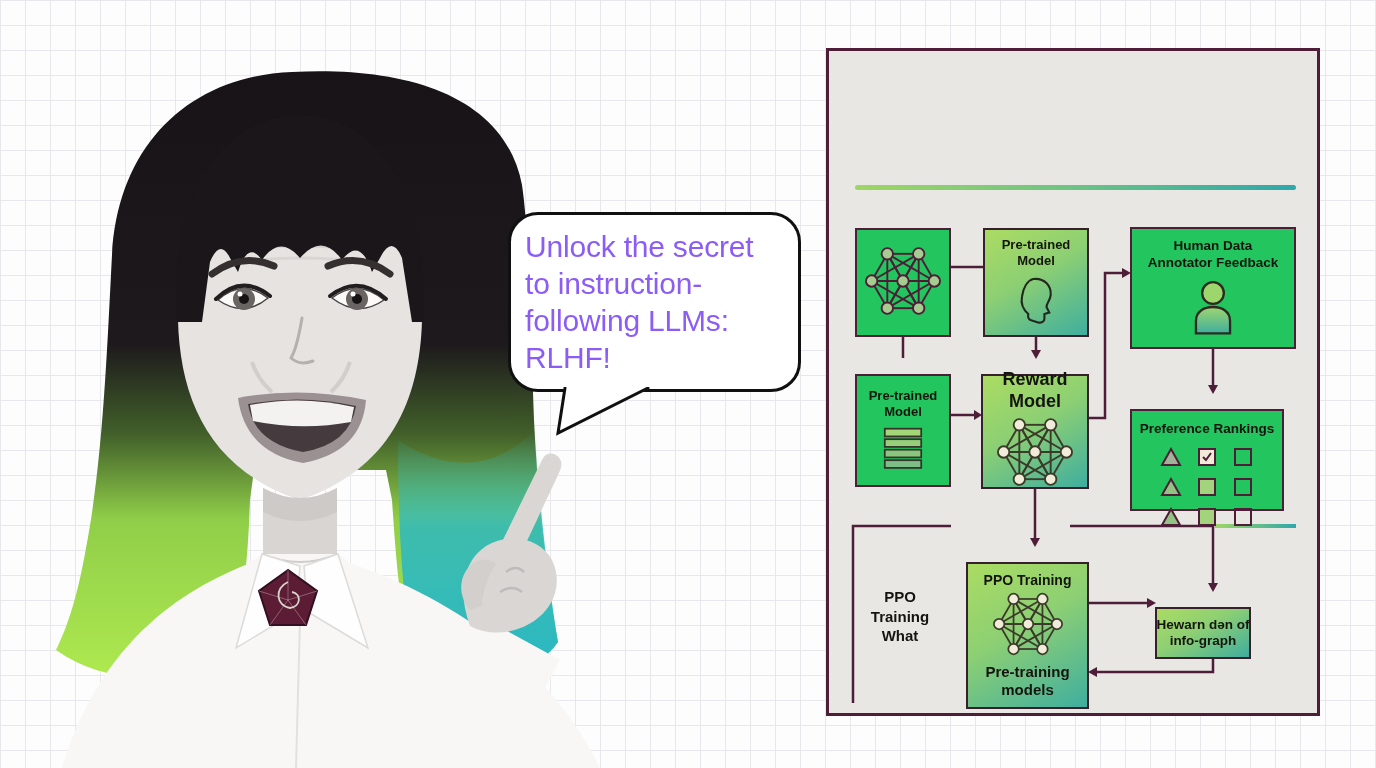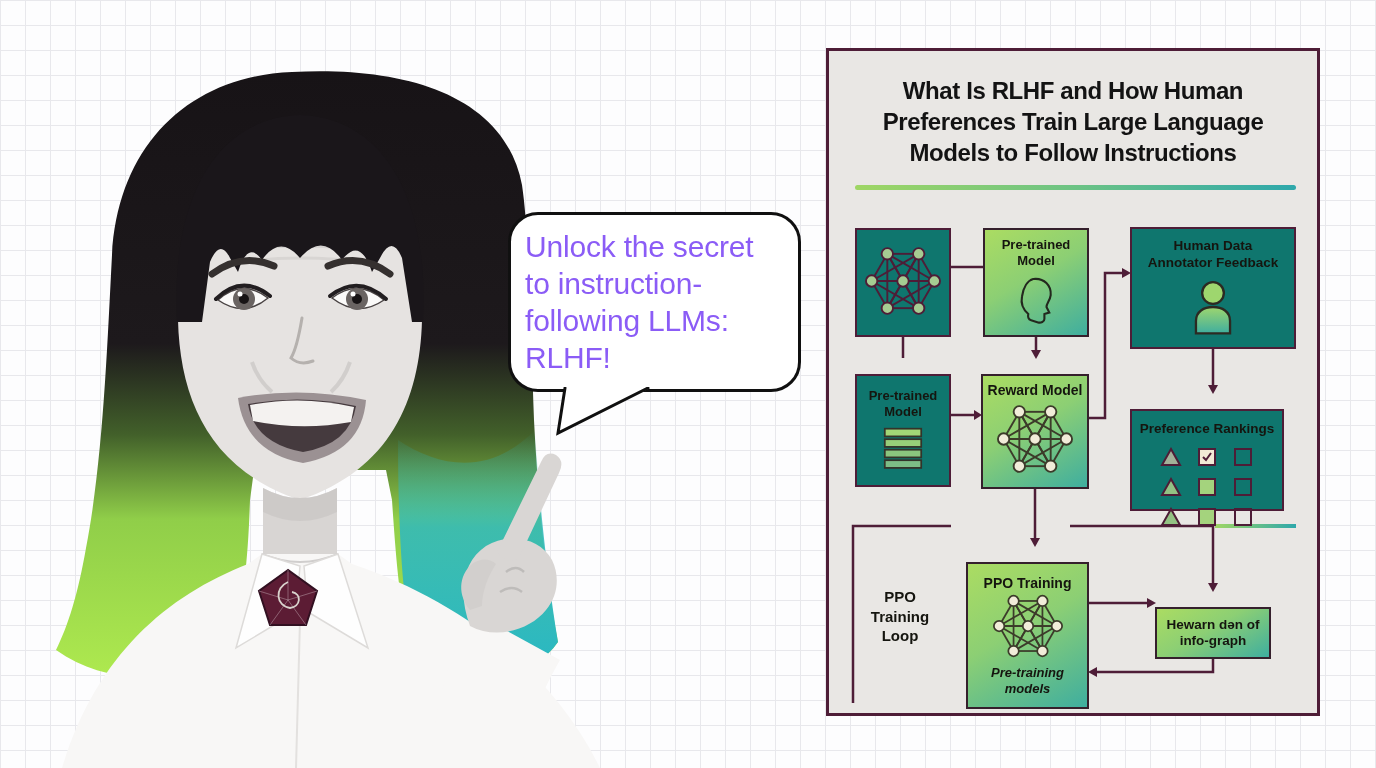--- a/index.html
+++ b/index.html
@@ -18,21 +18,21 @@
   .panel{position:absolute;left:826px;top:48px;width:494px;height:668px;box-sizing:border-box;
     background:#e9e7e4;border:3px solid #4e1d37;z-index:4;}
   .panel-inner{position:absolute;inset:0;}
   .ig-title{position:absolute;top:24px;left:16px;right:16px;margin:0;text-align:center;
     font-size:24px;font-weight:bold;line-height:1.3;color:#131313;letter-spacing:-0.4px;}
   .title-rule{position:absolute;left:26px;top:134px;width:441px;height:5px;border-radius:3px;
     background:linear-gradient(90deg,#9fd664,#6cc384,#2ea8ab);}
   .node{position:absolute;box-sizing:border-box;display:flex;flex-direction:column;
     align-items:center;justify-content:center;text-align:center;margin-top:16px;}
   .node .lbl{font-weight:bold;color:#15150f;font-size:13px;line-height:1.2;}
-  .light{background:#0f766e;border:2px solid #4e1d37;}
+  .light{background:#22c55e;border:2px solid #4e1d37;}
   .grad{background:linear-gradient(150deg,#abdc62 0%,#8ccf74 45%,#3fae9f 100%);border:2px solid #35202c;}
   .connectors{position:absolute;inset:0;pointer-events:none;}
   .loop-label{position:absolute;left:26px;top:536px;width:90px;text-align:center;
     font-weight:bold;font-size:15px;line-height:1.3;color:#15150f;}
   .grad-seg{position:absolute;left:386px;top:473px;width:81px;height:4px;
     background:linear-gradient(90deg,#9fd664,#2ea8ab);}
   .rank-grid{display:grid;grid-template-columns:repeat(3,26px);grid-auto-rows:24px;
     column-gap:10px;row-gap:6px;margin-top:8px;}
   .rank-grid svg{display:block;margin:auto;}
   .person-svg{position:absolute;left:0;top:0;z-index:3;}
@@ -133,21 +133,20 @@
   <div class="bubble">
     <p>Unlock the secret to instruction-following LLMs: RLHF!</p>
   </div>
   <svg class="bubble-tail" width="120" height="52" viewBox="0 0 120 52">
     <polygon points="20,2 103,2 13,46" fill="#ffffff"></polygon>
     <path d="M20 1 L13 46 L103 1" fill="none" stroke="#101010" stroke-width="3" stroke-linecap="round"></path>
   </svg>
 
   <div class="panel">
     <div class="panel-inner">
-      <h1 class="ig-title">What Is RLHF and How Human Preferences Train Large Language Models to Follow Instructions</h1>
       <div class="title-rule"></div>
 
       <svg class="connectors" width="488" height="662" viewBox="0 0 488 662">
         <g stroke="#4e1d37" stroke-width="2.5" fill="none">
           <path d="M122 216 L154 216"></path>
           <path d="M74 270 L74 307"></path>
           <path d="M207 270 L207 301"></path>
           <path d="M122 364 L146 364"></path>
           <path d="M260 367 L276 367 L276 222 L294 222"></path>
           <path d="M384 282 L384 336"></path>
@@ -233,21 +232,21 @@
           <g stroke="#34332a" stroke-width="2.5">
             <rect x="14" y="4" width="52" height="11" fill="#a2d676"></rect>
             <rect x="14" y="19" width="52" height="11" fill="#97ce79"></rect>
             <rect x="14" y="34" width="52" height="11" fill="#8bc67e"></rect>
             <rect x="14" y="49" width="52" height="11" fill="#7dbd86"></rect>
           </g>
         </svg>
       </div>
 
       <div class="node grad" style="left:152px;top:307px;width:108px;height:115px;">
-        <div class="lbl" style="font-size:14px;text-align:center;">Reward Model</div>
+        <div class="lbl" style="font-size:18px;text-align:center;">Reward Model</div>
         <div class="nn" style="margin-top:2px;"><svg width="76" height="76" viewBox="0 0 80 80">
     <g stroke="#3c3b2a" stroke-width="2">
                 <line x1="73" y1="40" x2="56.5" y2="68.6"></line>
                 <line x1="73" y1="40" x2="23.5" y2="68.6"></line>
                 <line x1="73" y1="40" x2="7" y2="40"></line>
                 <line x1="73" y1="40" x2="23.5" y2="11.4"></line>
                 <line x1="73" y1="40" x2="56.5" y2="11.4"></line>
                 <line x1="73" y1="40" x2="40" y2="40"></line>
                 <line x1="56.5" y1="68.6" x2="23.5" y2="68.6"></line>
                 <line x1="56.5" y1="68.6" x2="7" y2="40"></line>
@@ -302,21 +301,21 @@
             </svg>
             <svg width="20" height="20" viewBox="0 0 20 20">
               <rect x="2" y="2" width="16" height="16" fill="#a4d37d" stroke="#4e1d37" stroke-width="2"></rect>
             </svg>
             <svg width="20" height="20" viewBox="0 0 20 20">
               <rect x="2" y="2" width="16" height="16" fill="none" stroke="#4e1d37" stroke-width="2"></rect>
             </svg>
           </div>
       </div>
 
-      <div class="loop-label">PPO Training Loop</div>
+      <div class="loop-label">PPO Training What</div>
 
       <div class="node grad" style="left:137px;top:495px;width:123px;height:147px;padding:9px 4px;">
         <div class="lbl" style="font-size:14px;">PPO Training</div>
         <div class="nn"><svg width="70" height="70" viewBox="0 0 80 80">
     <g stroke="#3c3b2a" stroke-width="2">
                 <line x1="73" y1="40" x2="56.5" y2="68.6"></line>
                 <line x1="73" y1="40" x2="23.5" y2="68.6"></line>
                 <line x1="73" y1="40" x2="7" y2="40"></line>
                 <line x1="73" y1="40" x2="23.5" y2="11.4"></line>
                 <line x1="73" y1="40" x2="56.5" y2="11.4"></line>
@@ -338,21 +337,21 @@
                 <line x1="56.5" y1="11.4" x2="40" y2="40"></line>
                 <circle cx="73" cy="40" r="6" fill="#f1ecd9"></circle>
                 <circle cx="56.5" cy="68.6" r="6" fill="#f1ecd9"></circle>
                 <circle cx="23.5" cy="68.6" r="6" fill="#f1ecd9"></circle>
                 <circle cx="7" cy="40" r="6" fill="#f1ecd9"></circle>
                 <circle cx="23.5" cy="11.4" r="6" fill="#f1ecd9"></circle>
                 <circle cx="56.5" cy="11.4" r="6" fill="#f1ecd9"></circle>
                 <circle cx="40" cy="40" r="6" fill="#f1ecd9"></circle>
               </g>
             </svg></div>
-        <div class="lbl" style="font-size:13px;width:92px;font-style:italic;">Pre-training models</div>
-      </div>
-
-      <div class="node grad" style="left:326px;top:540px;width:116px;height:52px;">
+        <div class="lbl" style="font-size:15px;width:92px;">Pre-training models</div>
+      </div>
+
+      <div class="node grad" style="left:326px;top:540px;width:96px;height:52px;">
         <div class="lbl" style="font-size:13.5px;width:100px;">Hewarn dən of info-graph</div>
       </div>
     </div>
   </div>
 </div>
 
 </body></html>

